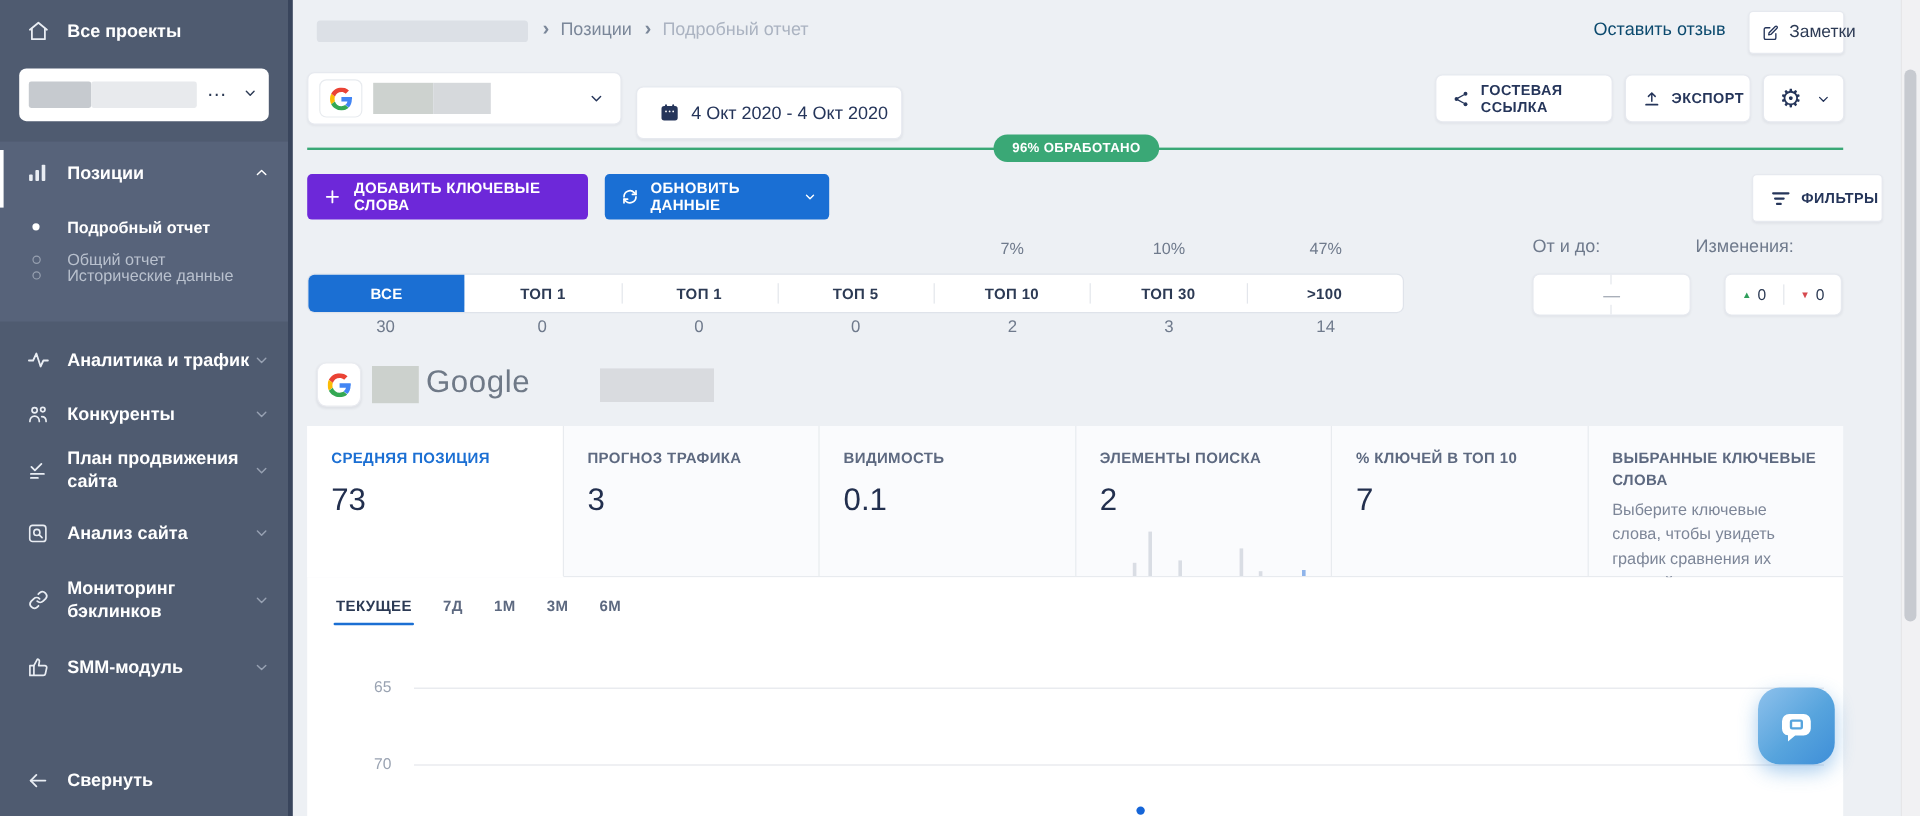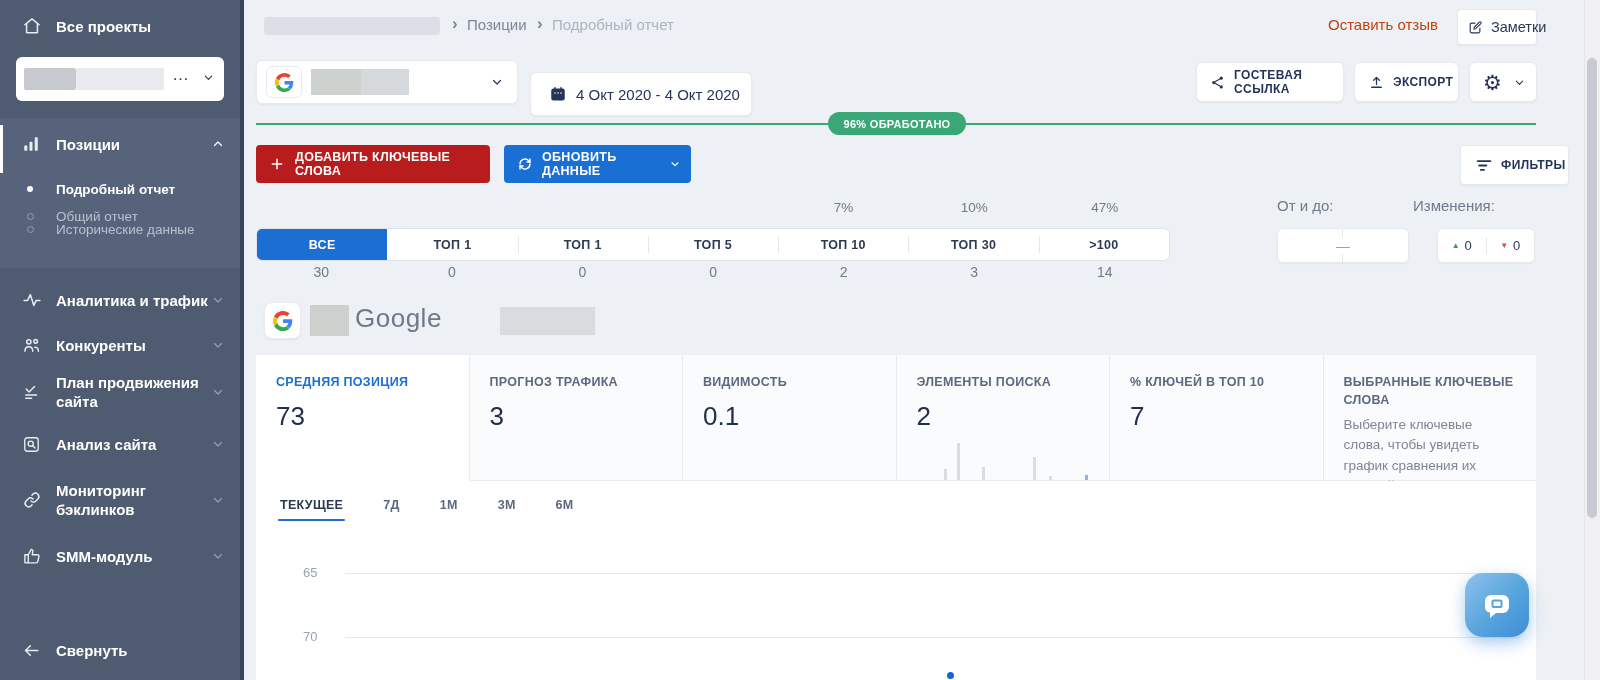--- a/index.html
+++ b/index.html
@@ -55,21 +55,21 @@
   .card-value{font-size:26px;color:#222f4e;margin-top:10px;}
   .card-desc{font-size:13.5px;color:#7d8698;line-height:1.5;width:170px;margin-top:6px;}
   .spark{position:absolute;left:0;bottom:0;width:100%;height:40px;}
   .spark-bar{position:absolute;bottom:0;width:3px;}
   
   .chartbox{left:256px;top:481px;width:1280px;height:199px;background:#fff;}
   .ctab{font-size:12.5px;font-weight:700;letter-spacing:.3px;color:#5d6980;cursor:pointer;position:relative;padding-bottom:9px;}
   .ctab.active{color:#2c3a54;}
   .ctab.active::after{content:"";position:absolute;left:-2px;right:-2px;bottom:0;height:2px;background:#1b6fd3;border-radius:1px;}
   .gridline{position:absolute;left:89px;width:1175px;height:1px;background:#e4e7ec;}
-  .ytick{position:absolute;left:47px;width:32px;text-align:left;font-size:13px;color:#9aa3b2;}
+  .ytick{position:absolute;left:47px;width:32px;text-align:center;font-size:13px;color:#9aa3b2;}
   .ylab{position:absolute;left:28px;top:100px;height:240px;writing-mode:vertical-rl;transform:rotate(180deg);
         font-size:11px;letter-spacing:2px;color:#9aa3b2;}
   .chart-dot{position:absolute;width:7px;height:7px;border-radius:50%;}
   
   .chat-btn{left:1465px;top:573px;width:64px;height:64px;border-radius:18px;cursor:pointer;
             background:linear-gradient(135deg,#8ec1ec 0%,#57a4dd 55%,#3e8ed8 100%);
             box-shadow:0 6px 16px rgba(62,142,216,.45);display:flex;align-items:center;justify-content:center;}
   .scroll-track{left:1584px;top:0;width:16px;height:680px;background:#f1f1f3;border-left:1px solid #e6e6e8;}
   .scroll-thumb{left:1587px;top:58px;width:10px;height:460px;background:#c7cad0;border-radius:5px;cursor:pointer;}
   .lbl-gray{font-size:15px;color:#6f7a8c;}
@@ -239,21 +239,21 @@
     </div>
   </div>
   <div class="abs sidebar-edge"></div>
 
   <div class="abs blk" style="left:264px;top:17px;width:176px;height:18px;"></div>
   <span class="abs crumb-sep" style="left:452px;top:14px;">›</span>
   <span class="abs" style="left:467px;top:16px;font-size:15px;color:#7b8799;cursor:pointer;">Позиции</span>
   <span class="abs crumb-sep" style="left:537px;top:14px;">›</span>
   <span class="abs" style="left:552px;top:16px;font-size:15px;color:#abb3c1;">Подробный отчет</span>
 
-  <span class="abs" style="left:1328px;top:16px;font-size:15px;color:#c2410c;cursor:pointer;">Оставить отзыв</span>
+  <span class="abs" style="left:1328px;top:16px;font-size:15px;color:#0c4a6e;cursor:pointer;">Оставить отзыв</span>
   <div class="abs white-btn" style="left:1457px;top:9px;width:78px;height:34px;border-radius:4px;">
     <span class="navy" style="display:flex;margin-left:10px;">
       <svg width="15" height="15" viewBox="0 0 24 24" fill="none" stroke="currentColor" stroke-width="1.8" stroke-linecap="round" stroke-linejoin="round">
           <path d="M11 5 H5.5 a2 2 0 0 0-2 2 V18.5 a2 2 0 0 0 2 2 H17 a2 2 0 0 0 2-2 V13"></path>
           <path d="M9.5 14.5 l2.8-.6 L20.5 5.7 a1.6 1.6 0 0 0-2.3-2.3 L10 11.6 Z"></path>
         </svg>
     </span>
     <span style="margin-left:8px;font-size:14.5px;color:#2c3a54;">Заметки</span>
   </div>
 
@@ -319,21 +319,21 @@
           <path d="M5 9 l7 7 7-7"></path>
         </svg>
     </span>
   </div>
 
   <div class="abs" style="left:256px;top:123px;width:1280px;height:2px;background:#3aa876;"></div>
   <div class="abs" style="left:828px;top:112px;width:138px;height:23px;background:#3aa876;border-radius:12px;display:flex;align-items:center;justify-content:center;">
     <span style="font-size:11px;font-weight:700;letter-spacing:.3px;color:#fff;">96% ОБРАБОТАНО</span>
   </div>
 
-  <div class="abs" style="left:256px;top:145px;width:234px;height:38px;background:#b91c1c;border-radius:4px;display:flex;align-items:center;cursor:pointer;">
+  <div class="abs" style="left:256px;top:145px;width:234px;height:38px;background:#6d28d9;border-radius:4px;display:flex;align-items:center;cursor:pointer;">
     <span style="display:flex;margin-left:14px;color:#fff;">
       <svg width="14" height="14" viewBox="0 0 24 24" fill="none" stroke="currentColor" stroke-width="2.6" stroke-linecap="round">
           <path d="M12 4 v16 M4 12 h16"></path>
         </svg>
     </span>
     <span style="margin-left:11px;font-size:12.5px;font-weight:700;letter-spacing:.3px;color:#fff;">ДОБАВИТЬ КЛЮЧЕВЫЕ СЛОВА</span>
   </div>
 
   <div class="abs" style="left:504px;top:145px;width:187px;height:38px;background:#1a6fd4;border-radius:4px;display:flex;align-items:center;cursor:pointer;">
     <span style="display:flex;margin-left:13px;color:#fff;">
@@ -456,21 +456,21 @@
       <div class="card-label">% КЛЮЧЕЙ В ТОП 10</div>
       <div class="card-value">7</div>
     </div>
     <div class="card">
       <div class="card-label">ВЫБРАННЫЕ КЛЮЧЕВЫЕ СЛОВА</div>
       <div class="card-desc">Выберите ключевые слова, чтобы увидеть график сравнения их позиций</div>
     </div>
   </div>
 
   <div class="abs chartbox">
-    <div style="position:absolute;left:24px;top:17px;display:flex;gap:40px;align-items:flex-start;">
+    <div style="position:absolute;left:24px;top:17px;display:flex;gap:26px;align-items:flex-start;">
       <span class="ctab active">ТЕКУЩЕЕ</span>
       <span class="ctab">7Д</span>
       <span class="ctab">1М</span>
       <span class="ctab">3М</span>
       <span class="ctab">6М</span>
     </div>
 
     <span class="ylab">СРЕДНЯЯ ПОЗИЦИЯ</span>
     <span class="ytick" style="top:84px;">65</span>
     <div class="gridline" style="top:92px;"></div>

